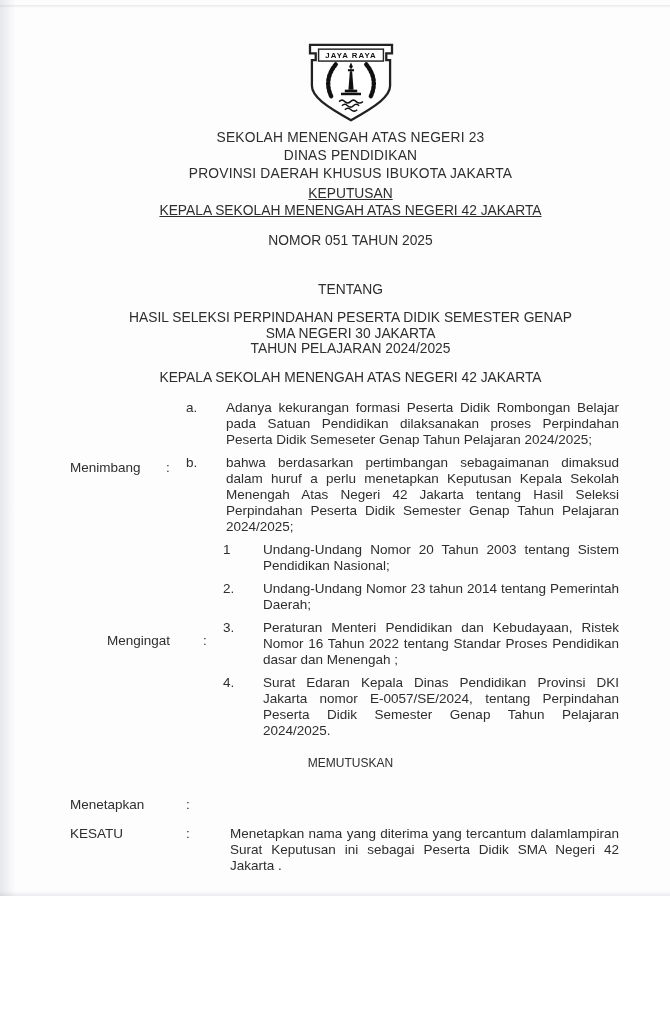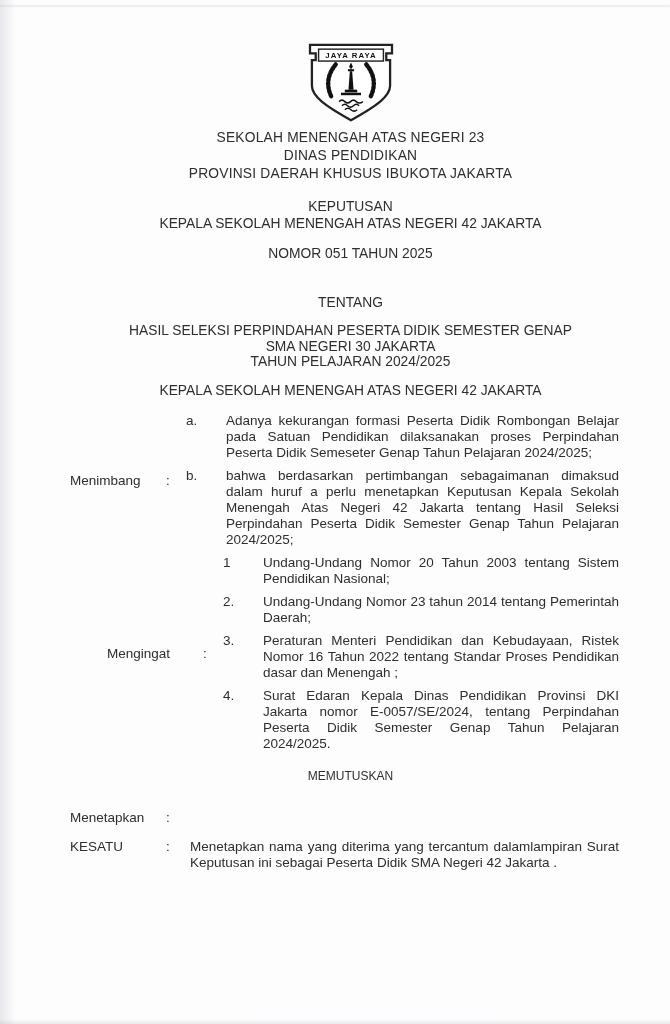--- a/index.html
+++ b/index.html
@@ -1,19 +1,19 @@
 <!DOCTYPE html>
 <html><head>
 <meta charset="utf-8">
 <style>
   html, body { margin: 0; padding: 0; background: #ffffff; }
   .page {
     position: relative;
     width: 670px;
-    height: 1024px;
+    height: 896px;
     box-sizing: border-box;
     background: #fdfdfe;
     font-family: "Liberation Sans", sans-serif;
     color: #2e2e2e;
     padding: 42px 51px 0 70px;
     overflow: hidden;
   }
   
   .edge-left {
     position: absolute; left: 0; top: 0; bottom: 0; width: 16px;
@@ -31,40 +31,40 @@
     pointer-events: none;
   }
 
   .center { text-align: center; position: relative; left: 6px; }
 
   .logo-row { height: 82px; margin-bottom: 5px; }
   .emblem { width: 98px; height: 82px; display: inline-block; }
 
   .letterhead { font-size: 13.8px; line-height: 18px; letter-spacing: 0.2px; }
 
-  .blk-keputusan { margin-top: 15px; font-size: 13.8px; line-height: 17px; }
+  .blk-keputusan { margin-top: 2px; font-size: 13.8px; line-height: 17px; text-decoration: underline; }
   .blk-nomor     { margin-top: 13px; font-size: 13.8px; line-height: 17px; }
   .blk-tentang   { margin-top: 32px; font-size: 13.8px; line-height: 17px; }
   .blk-subject   { margin-top: 12px; font-size: 13.8px; line-height: 15.5px; }
   .blk-invocation{ margin-top: 13px; font-size: 13.8px; line-height: 15.5px; }
 
   .clauses { margin-top: 15px; font-size: 13.5px; }
   .clause { display: flex; align-items: center; }
   .clause .lbl { flex: 0 0 96px; line-height: 16px; }
   .clause .col { flex: 0 0 20px; line-height: 16px; }
   .clause .items { flex: 1; min-width: 0; }
   .citem { display: flex; margin-bottom: 7px; }
   .citem:last-child { margin-bottom: 0; }
   .citem .mk { flex: 0 0 40px; line-height: 16px; }
   .citem .tx { flex: 1; min-width: 0; text-align: justify; line-height: 16px; }
 
   .memutuskan { margin-top: 16px; font-size: 12px; line-height: 16px; }
 
   .decisions { margin-top: 26px; font-size: 13.5px; }
-  .decision { display: flex; align-items: flex-start; margin-bottom: 13px; }
+  .decision { display: flex; align-items: flex-start; margin-bottom: 13px; gap: 20px; }
   .decision .lbl { flex: 0 0 96px; line-height: 16px; }
   .decision .col { flex: 0 0 24px; line-height: 16px; }
   .decision .tx { flex: 1; min-width: 0; text-align: justify; line-height: 16px; }
 </style>
 </head>
 <body>
 
 <div class="page">
   <div class="edge-left"></div>
   <div class="edge-top"></div>

